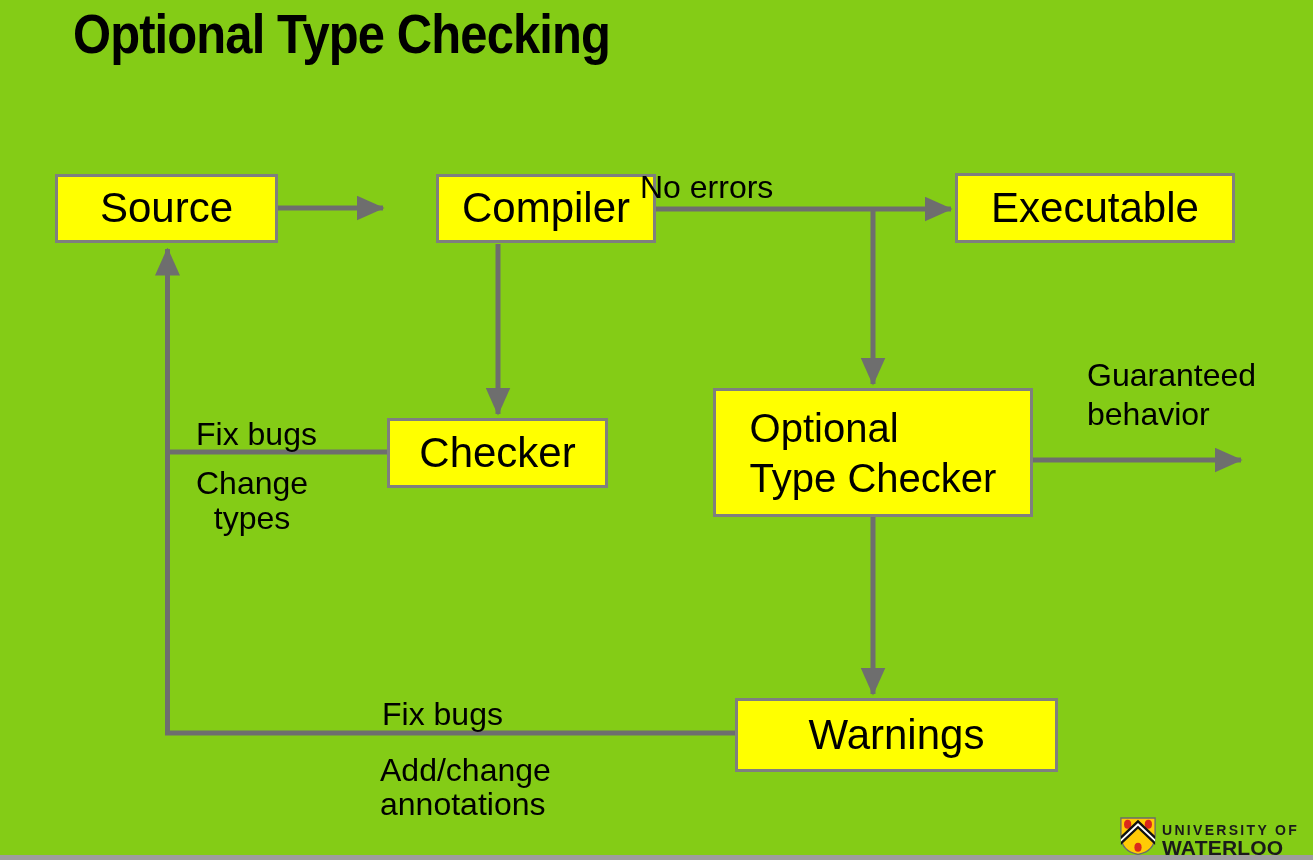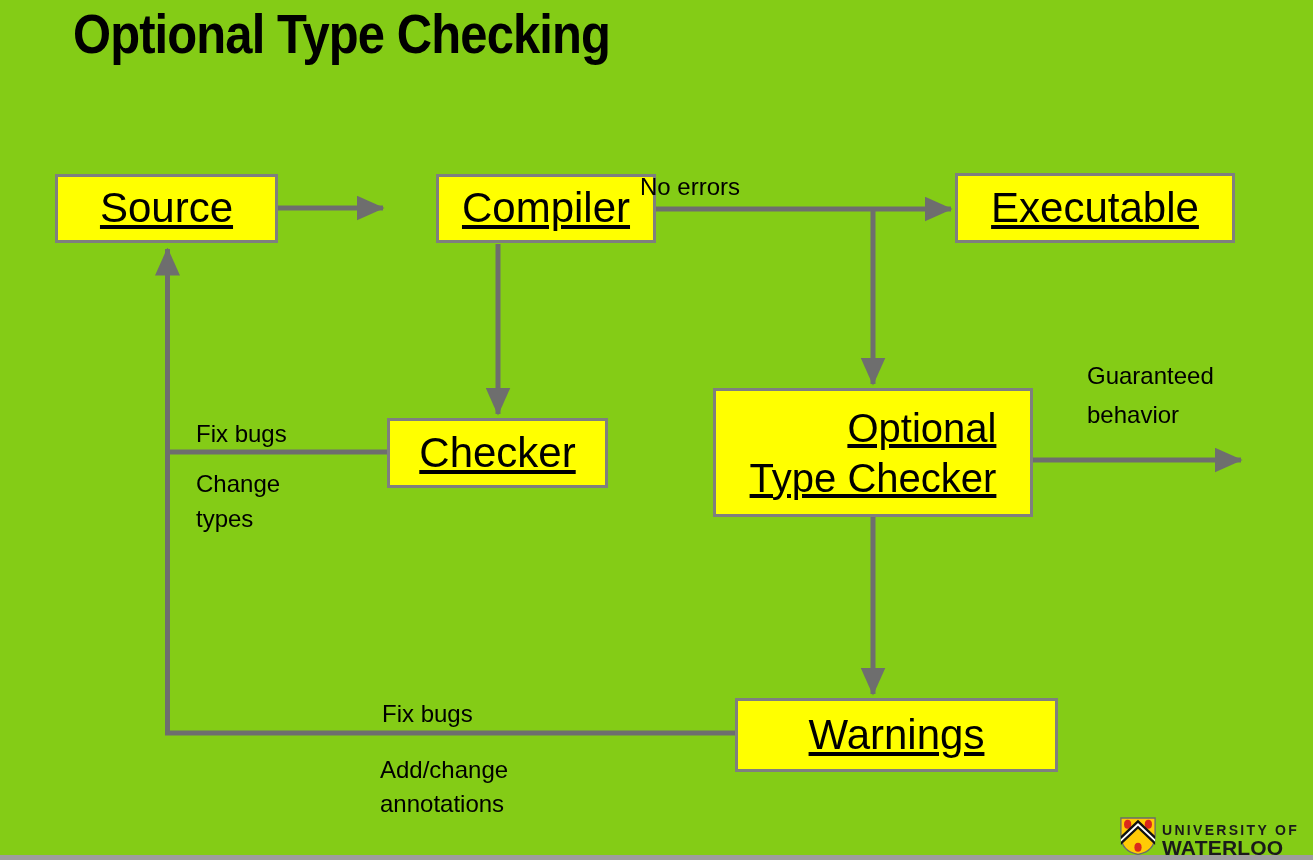--- a/index.html
+++ b/index.html
@@ -9,36 +9,36 @@
   }
   #slide-title{
     position:absolute;left:73px;top:2px;margin:0;
     font-size:55px;font-weight:700;color:#000;letter-spacing:-1px;
     transform:scaleX(0.89);transform-origin:0 0;white-space:nowrap;
   }
   .node{
     position:absolute;display:flex;align-items:center;justify-content:center;
     background:var(--node-fill,#ffff00);
     border:3px solid var(--node-border,#7f7f7f);
-    color:var(--text,#000);font-size:42px;text-align:right;
-    box-sizing:border-box;line-height:1.1;text-decoration:underline;
+    color:var(--text,#000);font-size:42px;text-align:left;
+    box-sizing:border-box;line-height:1.1;
   }
   #n-source    {left:55px;  top:174px; width:223px; height:69px;}
   #n-compiler  {left:388px; top:174px; width:220px; height:69px;margin-left:48px;}
   #n-executable{left:955px; top:173px; width:280px; height:70px;}
   #n-errors    {left:387px; top:418px; width:221px; height:70px;}
   #n-otc       {left:713px; top:388px; width:320px; height:129px;font-size:40px;line-height:50px;white-space:pre-line;}
   #n-warnings  {left:735px; top:698px; width:323px; height:74px;}
   .elabel{
-    position:absolute;color:var(--text,#000);font-size:24px;line-height:32px;
+    position:absolute;color:var(--text,#000);font-size:32px;line-height:32px;
     white-space:pre-line;
   }
   #l-noerrors   {left:640px; top:171px;}
   #l-fixbugs1   {left:196px; top:418px;}
-  #l-changetypes{left:196px; top:466px;line-height:35px;}
+  #l-changetypes{left:196px; top:466px;line-height:35px;text-align:center;}
   #l-guaranteed {left:1087px;top:356px;line-height:39px;}
   #l-fixbugs2   {left:382px; top:698px;}
   #l-addchange  {left:380px; top:753px;line-height:34px;}
   #edges{position:absolute;left:0;top:0;width:1313px;height:860px;}
   #edges line, #edges polyline{stroke:var(--arrow,#6e6e6e);stroke-width:5;fill:none;}
   #footer-bar{
     position:absolute;left:0;top:855px;width:1313px;height:5px;background:#9e9e9e;
   }
   #logo{
     position:absolute;left:1120px;top:817px;display:flex;align-items:flex-start;

